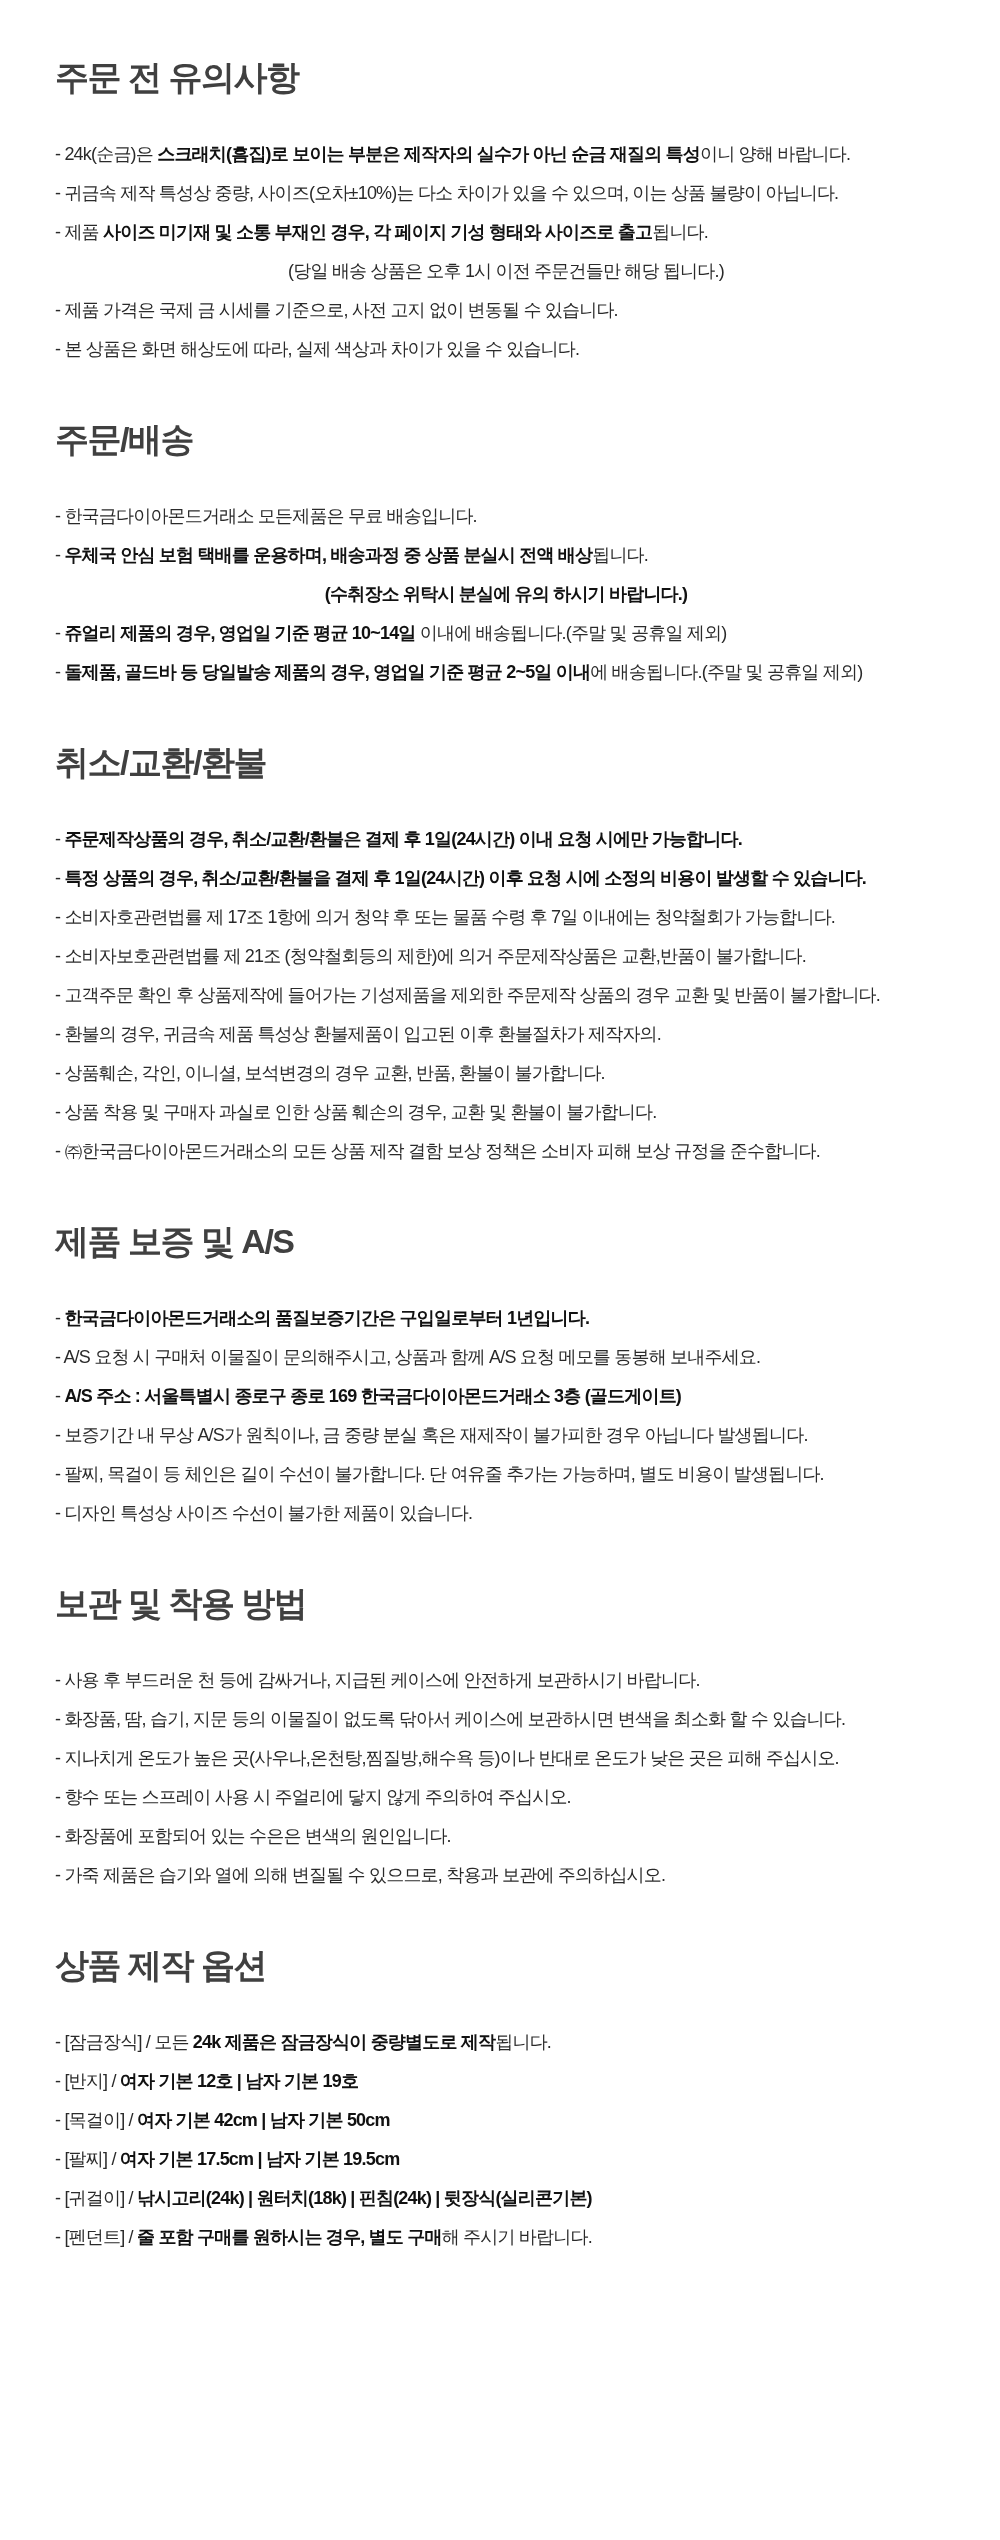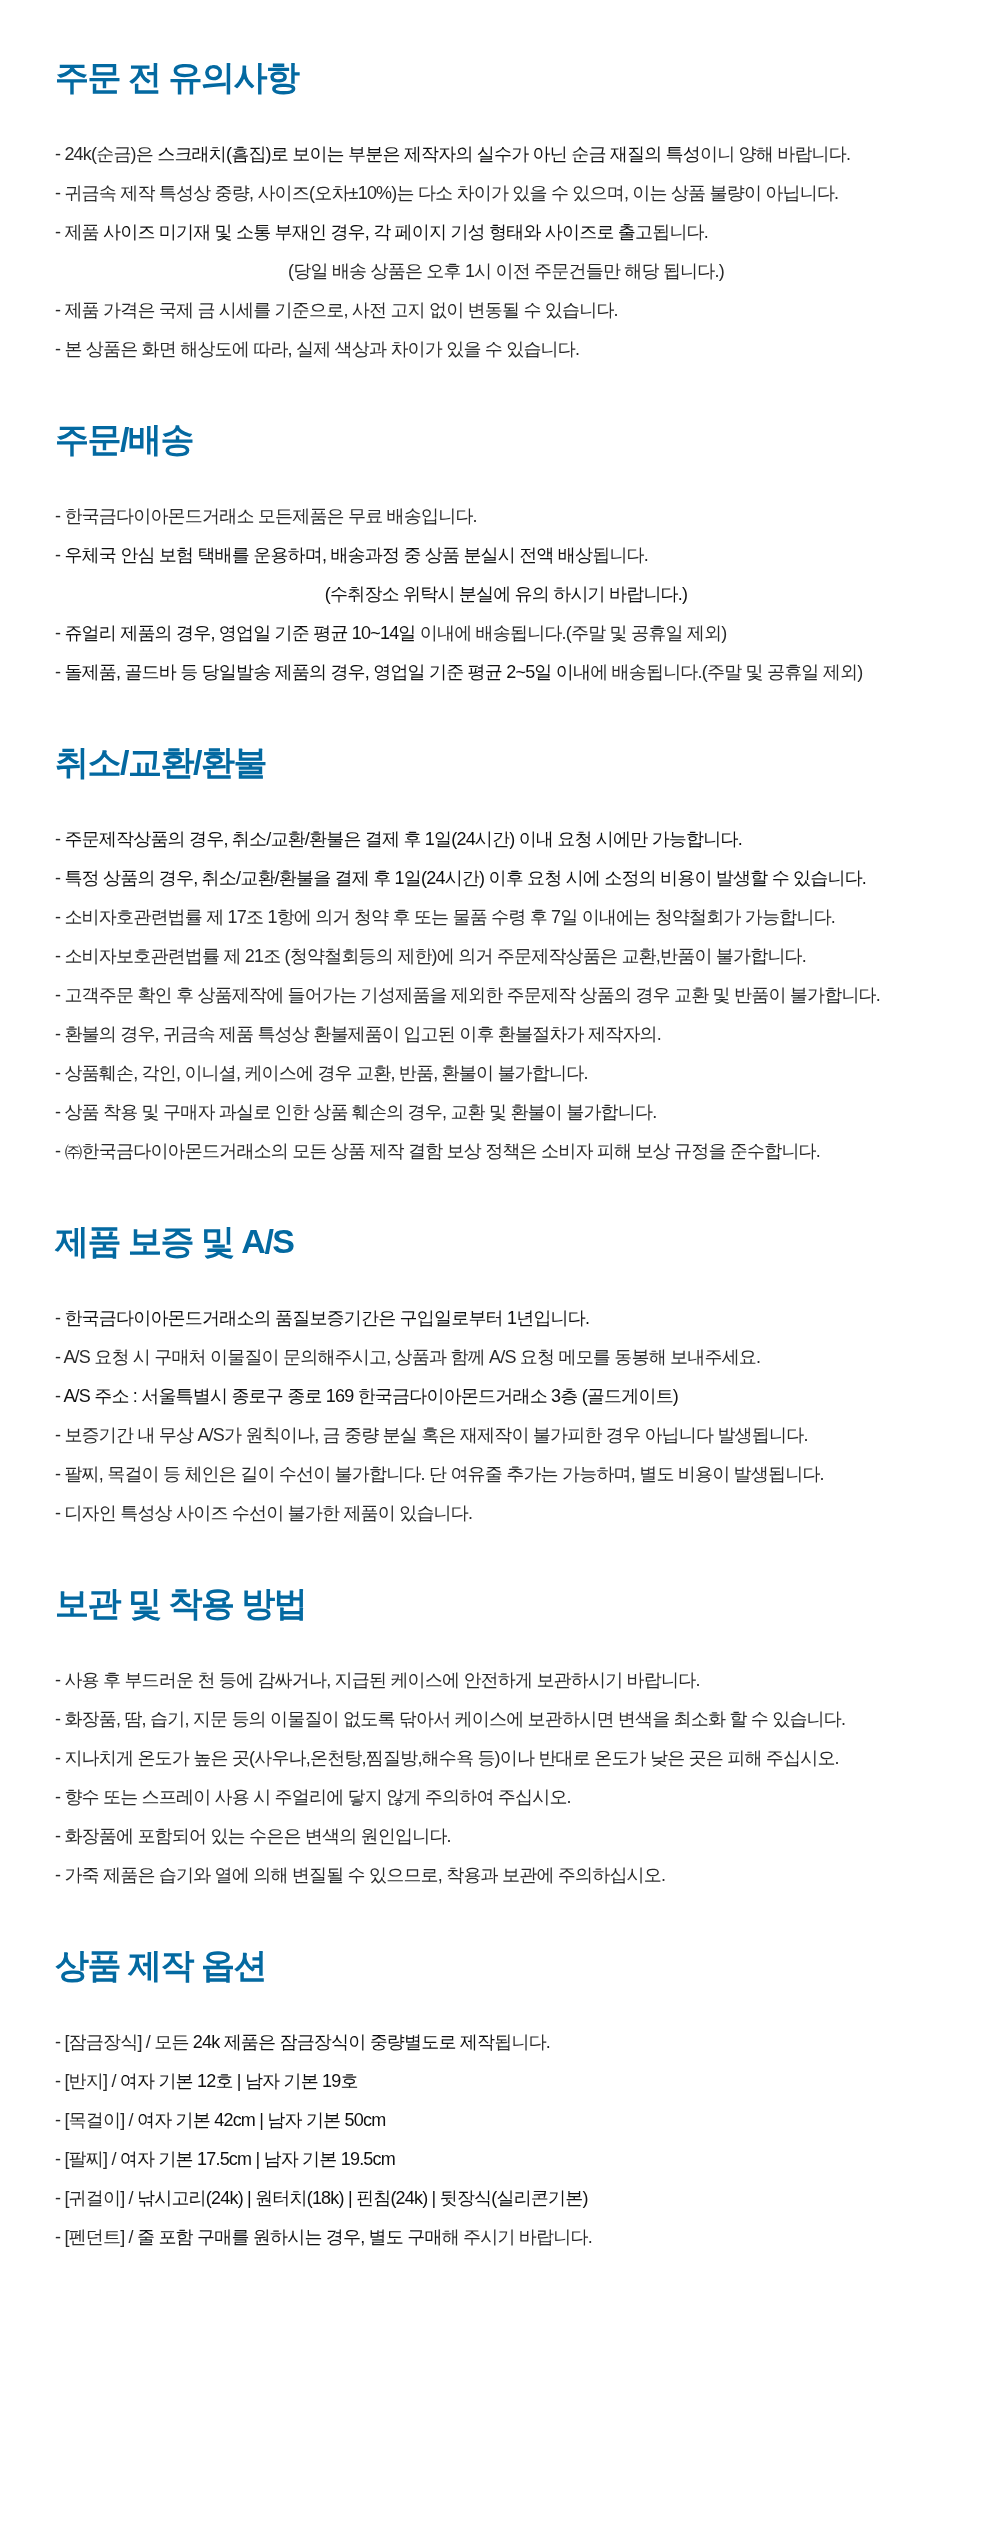--- a/index.html
+++ b/index.html
@@ -19,35 +19,35 @@
     padding: 40px 50px 130px 55px;
   }
   section.notice-section {
     margin: 0;
   }
   h2.section-title {
     font-size: 34px;
     line-height: 42px;
     font-weight: 700;
     letter-spacing: -1.5px;
-    color: #0369a1;
+    color: #404040;
     margin: 58px 0 46px 0;
   }
   section.notice-section:first-child h2.section-title {
     margin-top: 16px;
   }
   p.notice-line {
     font-size: 18px;
     line-height: 21px;
     margin: 0 0 18px 0;
     letter-spacing: -0.8px;
     white-space: nowrap;
   }
   p.notice-line .b {
-    font-weight: 400;
+    font-weight: 700;
     color: #111111;
     margin-top: 24px;
   }
   p.notice-line.indent {
     padding-left: 7px;
     text-align: center;
   }
 </style>
 </head>
 <body>
@@ -72,21 +72,21 @@
         <p class="notice-line"><span>- </span><span class="b">돌제품, 골드바 등 당일발송 제품의 경우, 영업일 기준 평균 2~5일 이내</span><span>에 배송됩니다.(주말 및 공휴일 제외)</span></p>
       </section>
       <section class="notice-section">
         <h2 class="section-title">취소/교환/환불</h2>
         <p class="notice-line"><span>- </span><span class="b">주문제작상품의 경우, 취소/교환/환불은 결제 후 1일(24시간) 이내 요청 시에만 가능합니다.</span></p>
         <p class="notice-line"><span>- </span><span class="b">특정 상품의 경우, 취소/교환/환불을 결제 후 1일(24시간) 이후 요청 시에 소정의 비용이 발생할 수 있습니다.</span></p>
         <p class="notice-line"><span>- 소비자호관련법률 제 17조 1항에 의거 청약 후 또는 물품 수령 후 7일 이내에는 청약철회가 가능합니다.</span></p>
         <p class="notice-line"><span>- 소비자보호관련법률 제 21조 (청약철회등의 제한)에 의거 주문제작상품은 교환,반품이 불가합니다.</span></p>
         <p class="notice-line"><span>- 고객주문 확인 후 상품제작에 들어가는 기성제품을 제외한 주문제작 상품의 경우 교환 및 반품이 불가합니다.</span></p>
         <p class="notice-line"><span>- 환불의 경우, 귀금속 제품 특성상 환불제품이 입고된 이후 환불절차가 제작자의.</span></p>
-        <p class="notice-line"><span>- 상품훼손, 각인, 이니셜, 케이스에 경우 교환, 반품, 환불이 불가합니다.</span></p>
+        <p class="notice-line"><span>- 상품훼손, 각인, 이니셜, 보석변경의 경우 교환, 반품, 환불이 불가합니다.</span></p>
         <p class="notice-line"><span>- 상품 착용 및 구매자 과실로 인한 상품 훼손의 경우, 교환 및 환불이 불가합니다.</span></p>
         <p class="notice-line"><span>- ㈜한국금다이아몬드거래소의 모든 상품 제작 결함 보상 정책은 소비자 피해 보상 규정을 준수합니다.</span></p>
       </section>
       <section class="notice-section">
         <h2 class="section-title">제품 보증 및 A/S</h2>
         <p class="notice-line"><span>- </span><span class="b">한국금다이아몬드거래소의 품질보증기간은 구입일로부터 1년입니다.</span></p>
         <p class="notice-line"><span>- A/S 요청 시 구매처 이물질이 문의해주시고, 상품과 함께 A/S 요청 메모를 동봉해 보내주세요.</span></p>
         <p class="notice-line"><span>- </span><span class="b">A/S 주소 : 서울특별시 종로구 종로 169 한국금다이아몬드거래소 3층 (골드게이트)</span></p>
         <p class="notice-line"><span>- 보증기간 내 무상 A/S가 원칙이나, 금 중량 분실 혹은 재제작이 불가피한 경우 아닙니다 발생됩니다.</span></p>
         <p class="notice-line"><span>- 팔찌, 목걸이 등 체인은 길이 수선이 불가합니다. 단 여유줄 추가는 가능하며, 별도 비용이 발생됩니다.</span></p>

